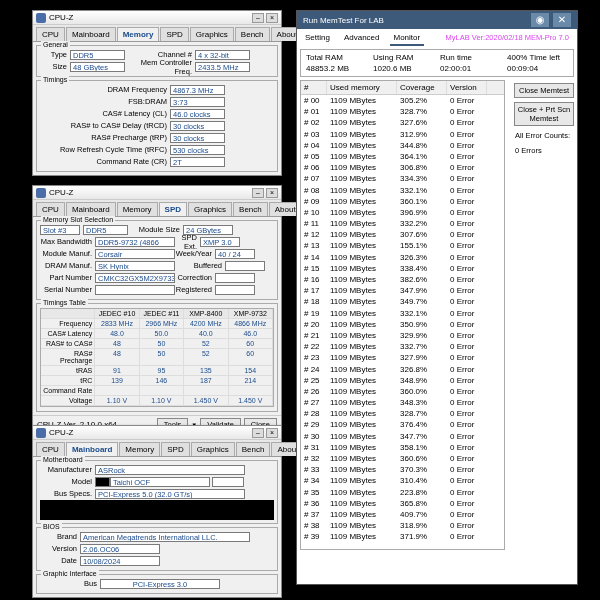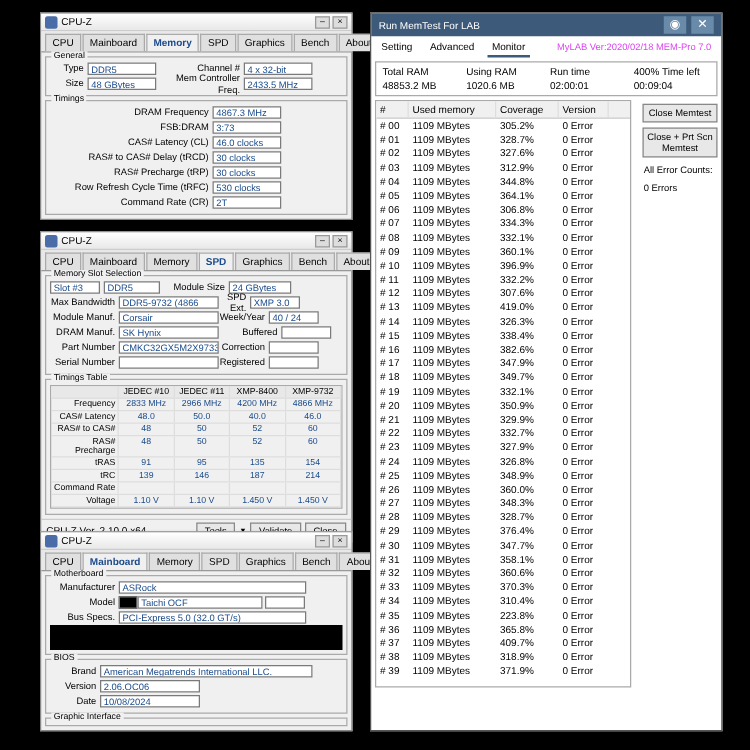--- a/index.html
+++ b/index.html
@@ -296,20 +296,24 @@
         <span class="lbl" style="width:40px">Version</span>
         <span class="val" style="width:80px">2.06.OC06</span>
       </div>
     <div class="row">
         <span class="lbl" style="width:40px">Date</span>
         <span class="val" style="width:80px">10/08/2024</span>
       </div>
   </div>
   <div class="fieldset">
     <span class="legend">Graphic Interface</span>
+    <div class="row">
+        <span class="lbl" style="width:60px">Bus</span>
+        <span class="val" style="width:120px;text-align:center">PCI-Express 3.0</span>
+      </div>
   </div>
 </div>
 
 <div class="memwin" style="left:296px;top:10px;width:282px;height:575px">
   <div class="memtitle">
     <span>Run MemTest For LAB</span>
     <div class="mctrls">
         <span>◉</span>
         <span>✕</span>
       </div>
@@ -417,21 +421,21 @@
           </div>
           <div class="lrow">
             <span style="width:26px"># 12</span>
             <span style="width:70px">1109 MBytes</span>
             <span style="width:50px">307.6%</span>
             <span style="width:40px">0 Error</span>
           </div>
           <div class="lrow">
             <span style="width:26px"># 13</span>
             <span style="width:70px">1109 MBytes</span>
-            <span style="width:50px">419.0%</span>
+            <span style="width:50px">155.1%</span>
             <span style="width:40px">0 Error</span>
           </div>
           <div class="lrow">
             <span style="width:26px"># 14</span>
             <span style="width:70px">1109 MBytes</span>
             <span style="width:50px">326.3%</span>
             <span style="width:40px">0 Error</span>
           </div>
           <div class="lrow">
             <span style="width:26px"># 15</span>

